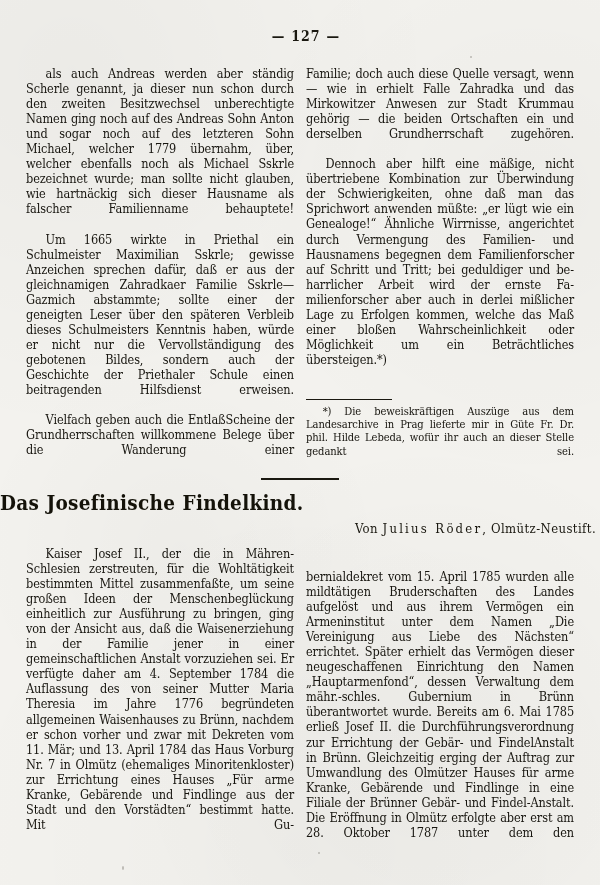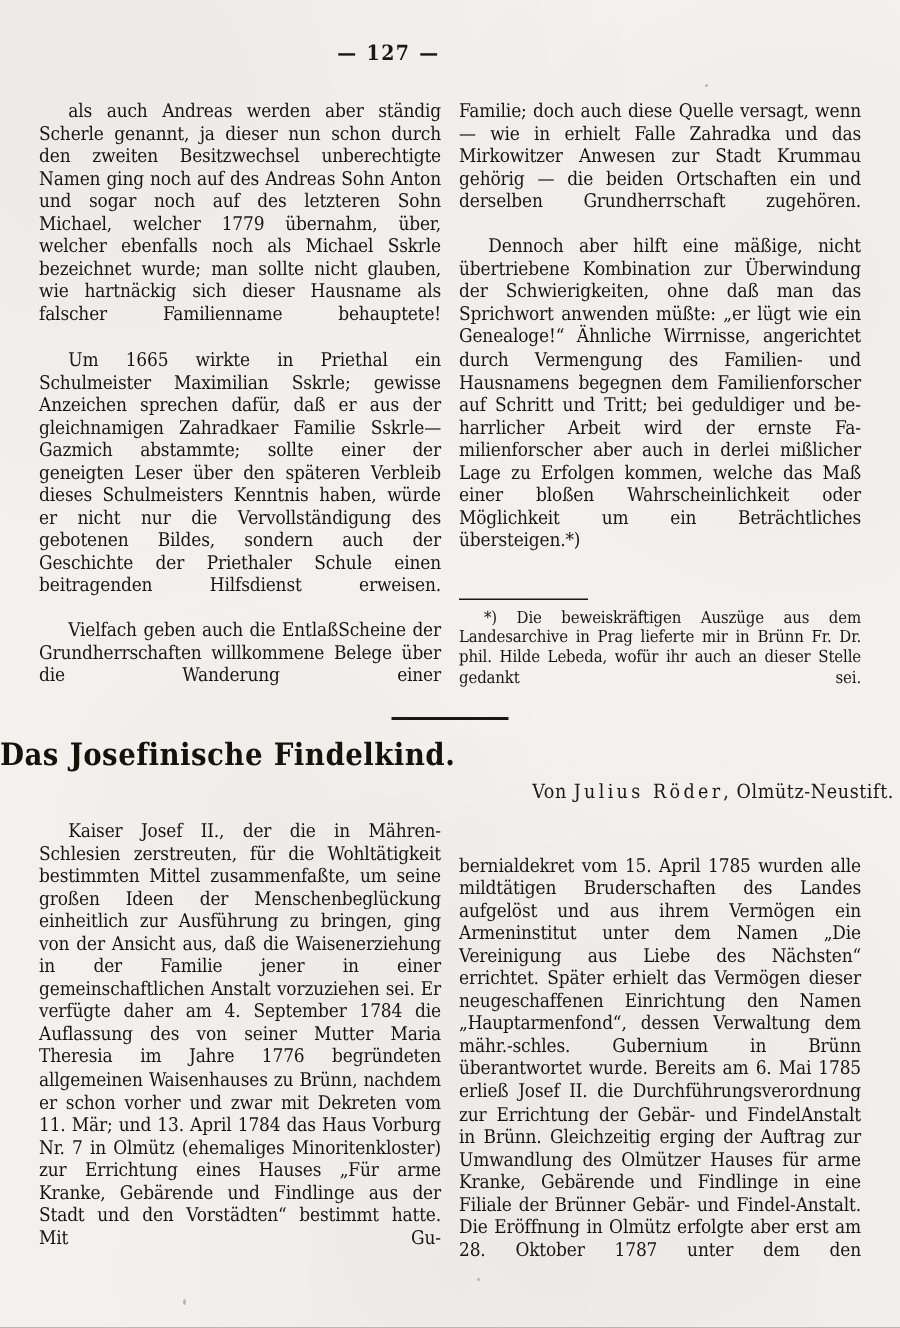--- a/index.html
+++ b/index.html
@@ -40,20 +40,21 @@
   .folio {
     position: absolute;
     top: 28px;
     left: 0;
     width: 518px;
     text-align: center;
     font-size: 14px;
     font-weight: 700;
     letter-spacing: 1px;
     color: #1a1810;
+    padding-left: 47px;
   }
 
   
   .col {
     position: absolute;
     width: 268px;
     text-align: justify;
     text-justify: inter-word;
     font-size: 12.6px;
     line-height: 15.05px;
@@ -179,21 +180,21 @@
     <p>Vielfach geben auch die Entlaß­Scheine der Grundherrschaften willkom­mene Belege über die Wanderung einer</p>
   </div>
 
   <div class="col fr col-right" id="art1-right">
     <p class="noind">Familie; doch auch diese Quelle versagt, wenn — wie in erhielt Falle Zahradka und das Mirkowitzer Anwesen zur Stadt Krummau gehörig — die beiden Ort­schaften ein und derselben Grundherr­schaft zugehören.</p>
     <p>Dennoch aber hilft eine mäßige, nicht übertriebene Kombination zur Überwin­dung der Schwierigkeiten, ohne daß man das Sprichwort anwenden müßte: „er lügt wie ein Genealoge!“ Ähnliche Wirrnisse, angerichtet durch Vermen­gung des Familien- und Hausnamens begegnen dem Familienforscher auf Schritt und Tritt; bei geduldiger und be­harrlicher Arbeit wird der ernste Fa­milienforscher aber auch in derlei miß­licher Lage zu Erfolgen kommen, welche das Maß einer bloßen Wahrscheinlichkeit oder Möglichkeit um ein Beträchtliches übersteigen.*)</p>
   </div>
 
   <div class="footnote-rule"></div>
   <div class="footnote fr">
-    <p>*) Die beweiskräftigen Auszüge aus dem Landesarchive in Prag lieferte mir in Brünn Fr. Dr. phil. Hilde Lebeda, wofür ihr auch an dieser Stelle gedankt sei.</p>
+    <p>*) Die beweiskräftigen Auszüge aus dem Landesarchive in Prag lieferte mir in Güte Fr. Dr. phil. Hilde Lebeda, wofür ihr auch an dieser Stelle gedankt sei.</p>
   </div>
 
   <div class="sep-rule"><i></i></div>
 
   <div class="art-title fr">Das Josefinische Findelkind.</div>
   <div class="art-byline fr">
     <span>Von</span>
     <span class="spaced">Julius Röder</span><span>,</span>
     <span>Olmütz-Neustift.</span>
   </div>

